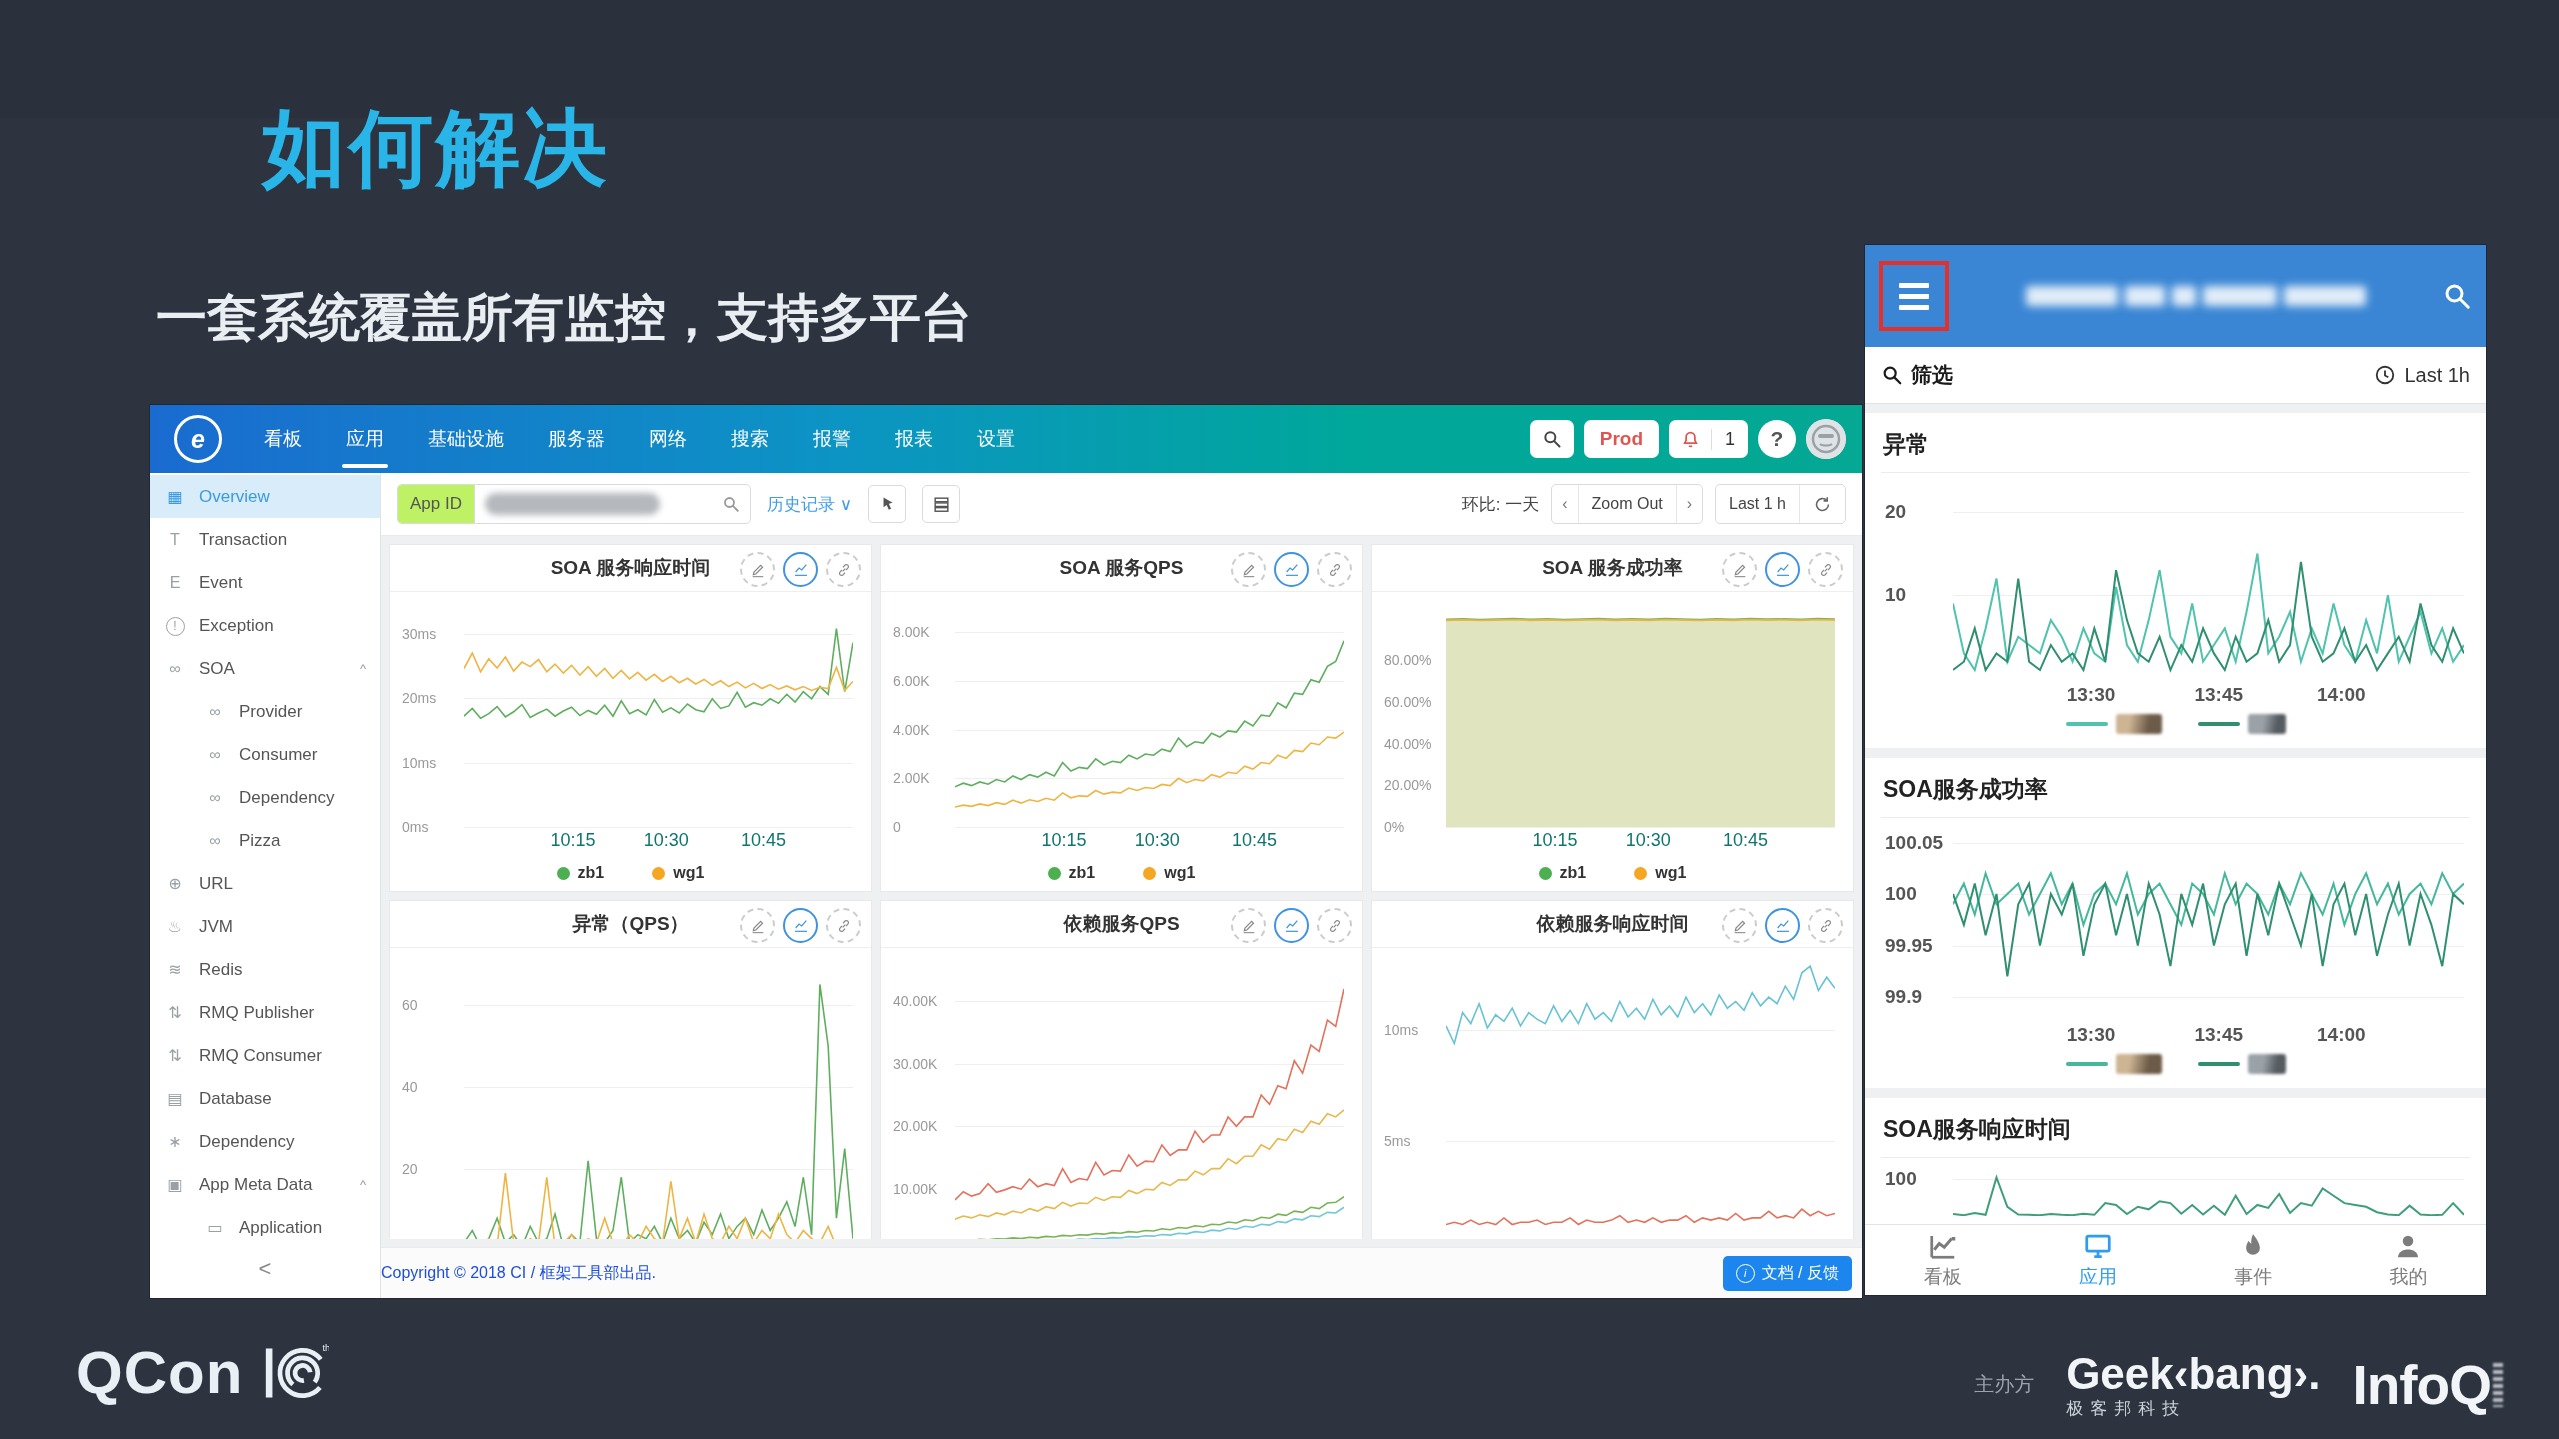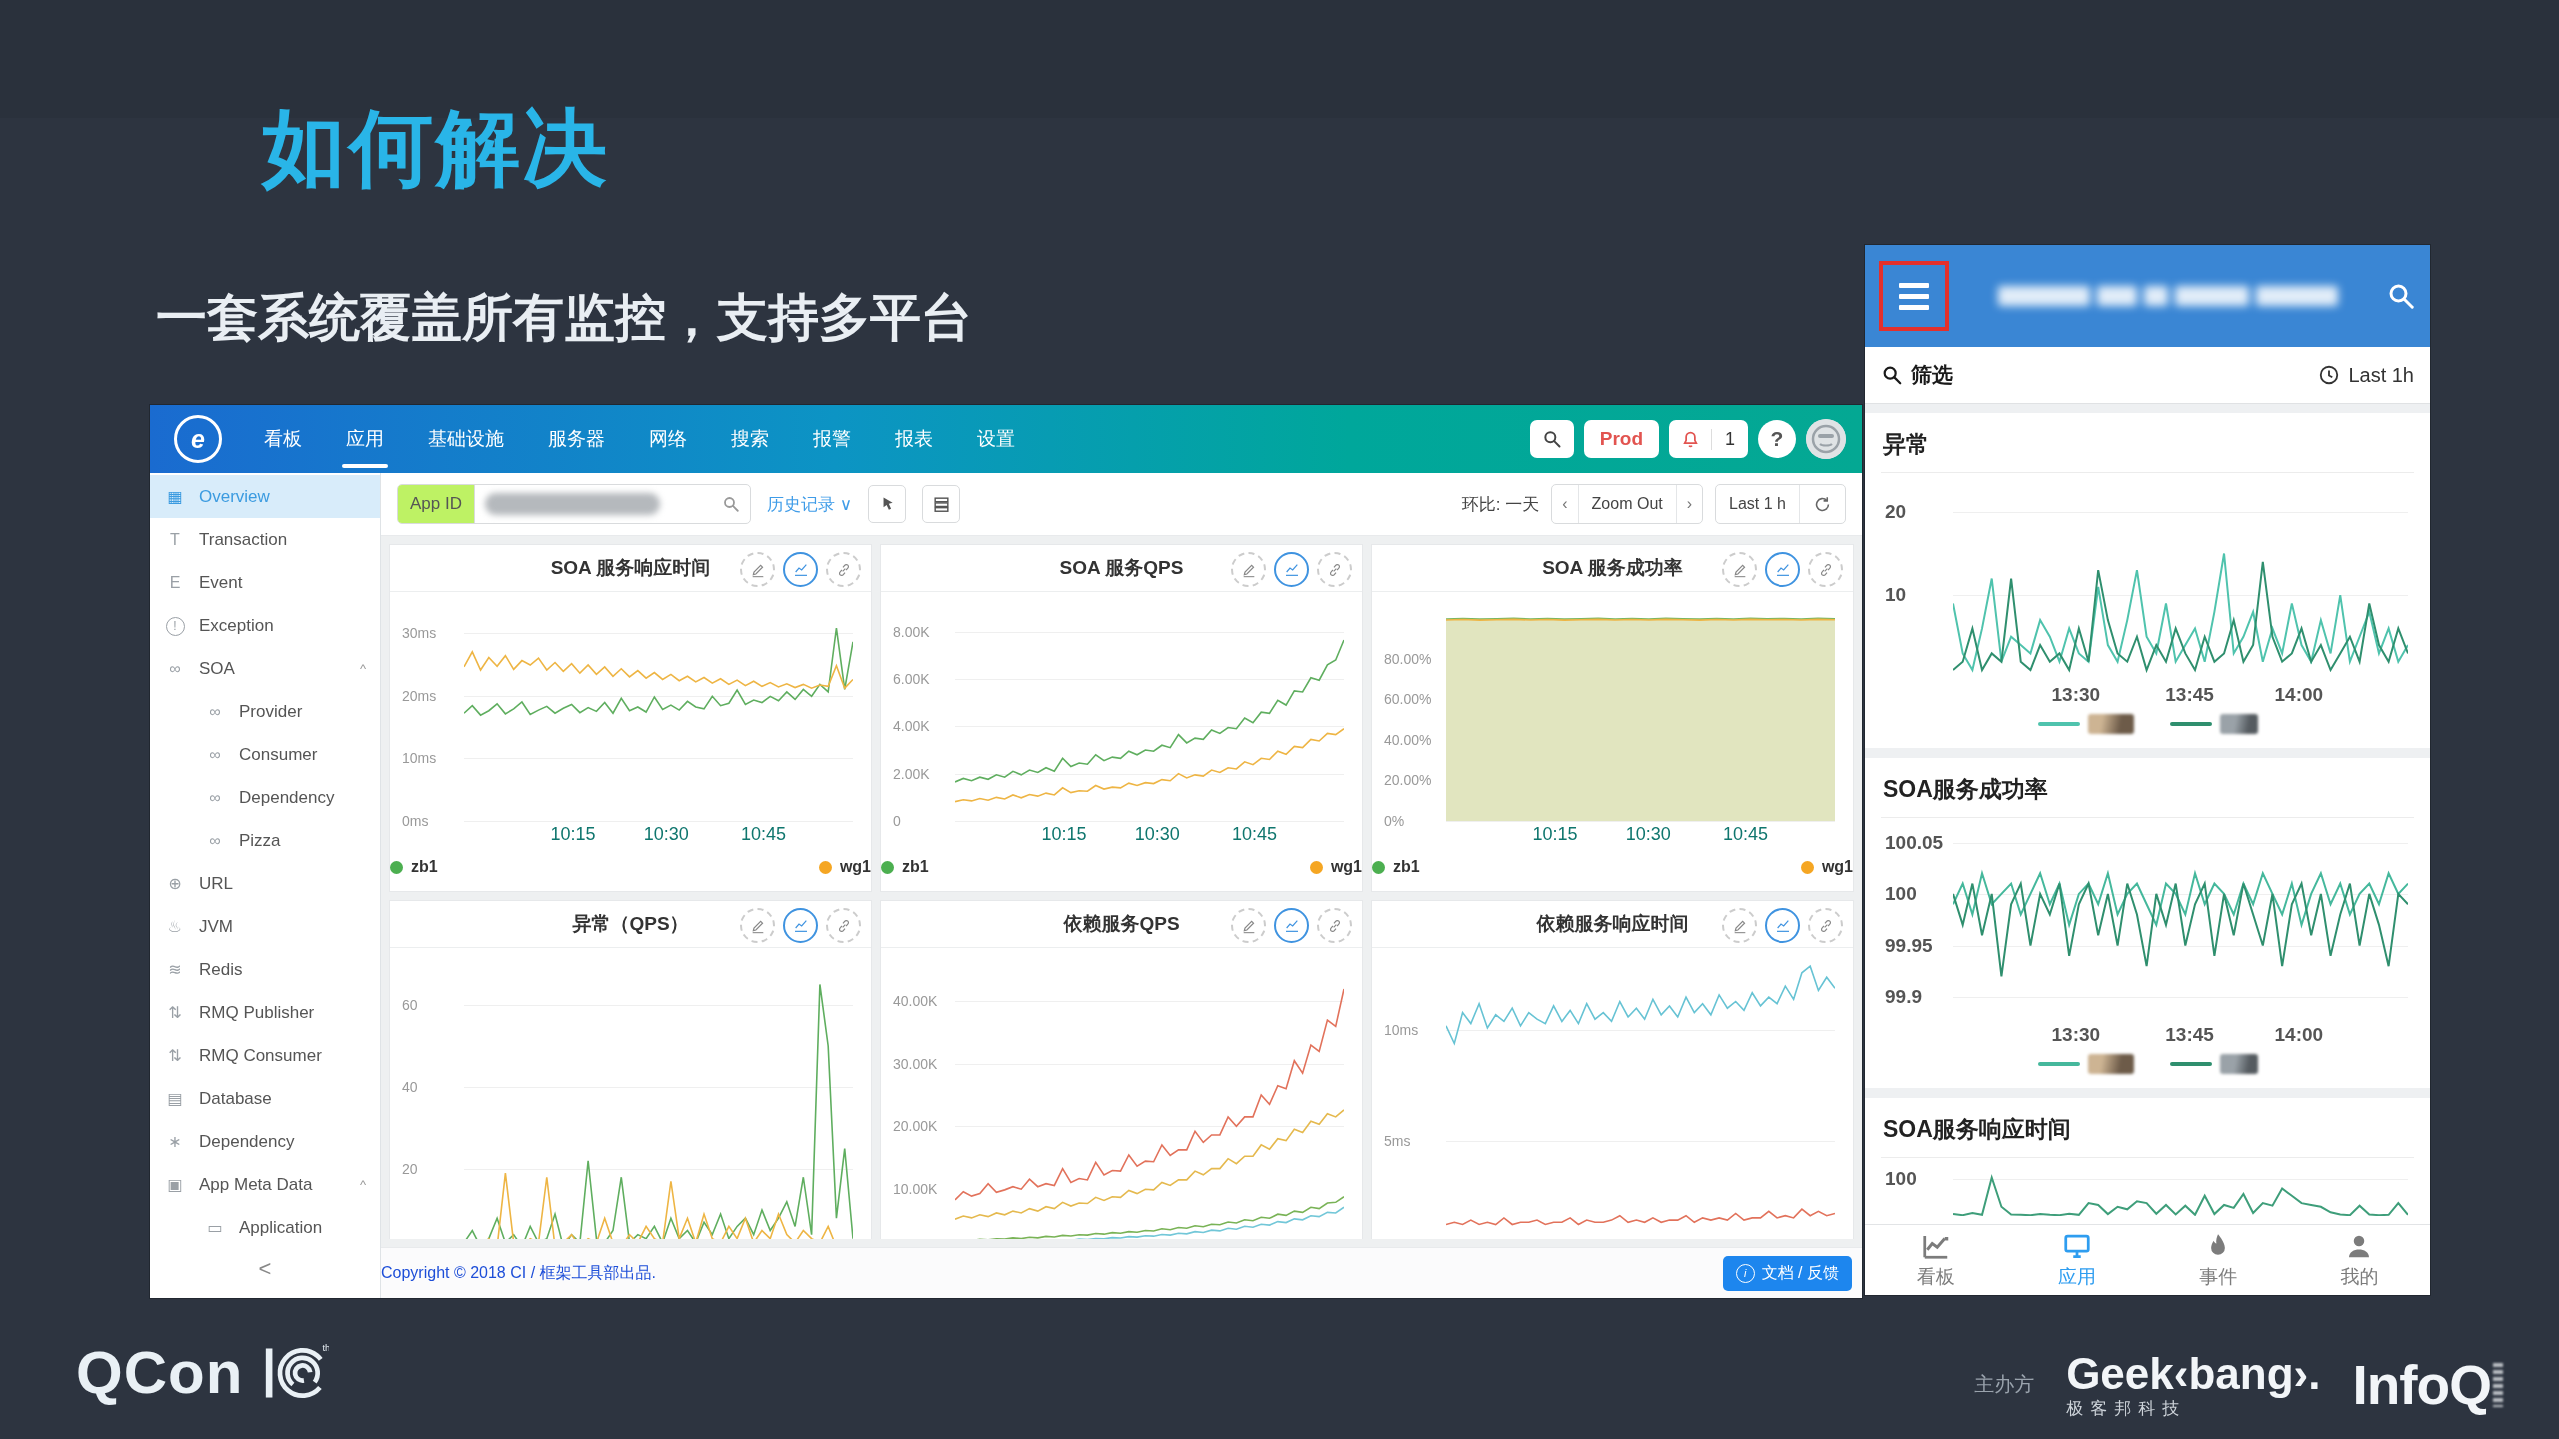--- a/index.html
+++ b/index.html
@@ -81,38 +81,38 @@
     justify-content:center;color:#888;cursor:pointer;background:#fff;}
   .cicon svg{width:16px;height:16px;}
   .cicon.solid{border:2px solid #3f93e0;color:#3f93e0;}
   .plot-area{flex:1;position:relative;min-height:0;margin:8px 10px 2px 10px;}
   .plot-area.with-x{margin-bottom:26px;}
   .plot-box{position:absolute;left:64px;top:8px;right:8px;bottom:2px;}
   .plot-box svg{position:absolute;inset:0;width:100%;height:100%;}
   .gridline{position:absolute;left:0;right:0;height:1px;background:#efefef;}
   .ylabel{position:absolute;left:-62px;width:54px;text-align:left;transform:translateY(-50%);font-size:14px;color:#999;white-space:nowrap;}
   .xlabel{position:absolute;bottom:-24px;transform:translateX(-50%);font-size:18px;color:#0f766e;white-space:nowrap;}
-  .legend-row{flex:0 0 36px;display:flex;align-items:center;justify-content:space-between;gap:48px;padding-bottom:6px;}
+  .legend-row{flex:0 0 36px;display:flex;align-items:center;justify-content:center;gap:48px;}
   .legend-entry{display:flex;align-items:center;gap:8px;font-size:16px;font-weight:bold;color:#333;}
   .legend-dot{width:13px;height:13px;border-radius:50%;}
   .legend-line{width:42px;height:4px;border-radius:2px;}
   .legend-blob{width:46px;height:20px;border-radius:3px;filter:blur(1.5px);
     background:linear-gradient(100deg,#cdb493 30%,#6d5b49 70%);}
   .legend-blob.b2{background:linear-gradient(100deg,#9aa2a8 40%,#555b60 75%);width:38px;}
 
   .dfooter{flex:0 0 50px;margin-top:8px;background:#fbfbfc;border-top:1px solid #e8eaec;position:relative;
     display:flex;align-items:center;}
   .copyright{position:absolute;left:0;right:0;text-align:left;font-size:16px;color:#1d4ed8;}
   .feedback-btn{position:absolute;right:10px;top:8px;background:#1d86ee;color:#fff;border-radius:5px;
     padding:7px 13px;font-size:16px;display:flex;align-items:center;gap:7px;cursor:pointer;}
   .circle-i{display:inline-block;width:17px;height:17px;border:1.5px solid #fff;border-radius:50%;
     font-size:11px;line-height:16px;text-align:center;font-style:italic;}
 
   
-  .mobile{position:absolute;left:1865px;top:245px;width:565px;height:1050px;background:#eef0f2;
+  .mobile{position:absolute;left:1865px;top:245px;width:621px;height:1050px;background:#eef0f2;
     display:flex;flex-direction:column;overflow:hidden;box-shadow:0 0 0 1px rgba(0,0,0,.25);}
   .mheader{flex:0 0 102px;background:#3a86d4;display:flex;align-items:center;padding:0 14px;}
   .hamburger-box{width:62px;height:62px;border:4px solid #e3302c;display:flex;flex-direction:column;
     align-items:center;justify-content:center;gap:6px;cursor:pointer;}
   .hamburger-box i{display:block;width:30px;height:5px;background:#fff;border-radius:1px;}
   .mtitle-blur{flex:1;display:flex;justify-content:center;align-items:center;gap:7px;filter:blur(4px);}
   .mtitle-blur i{display:block;height:20px;background:rgba(255,255,255,.85);border-radius:3px;}
   .msearch{width:40px;height:40px;display:flex;align-items:center;justify-content:center;color:#fff;cursor:pointer;}
   .msearch svg{width:30px;height:30px;}
   .mfilter{flex:0 0 56px;background:#fff;display:flex;align-items:center;padding:0 16px;gap:8px;

